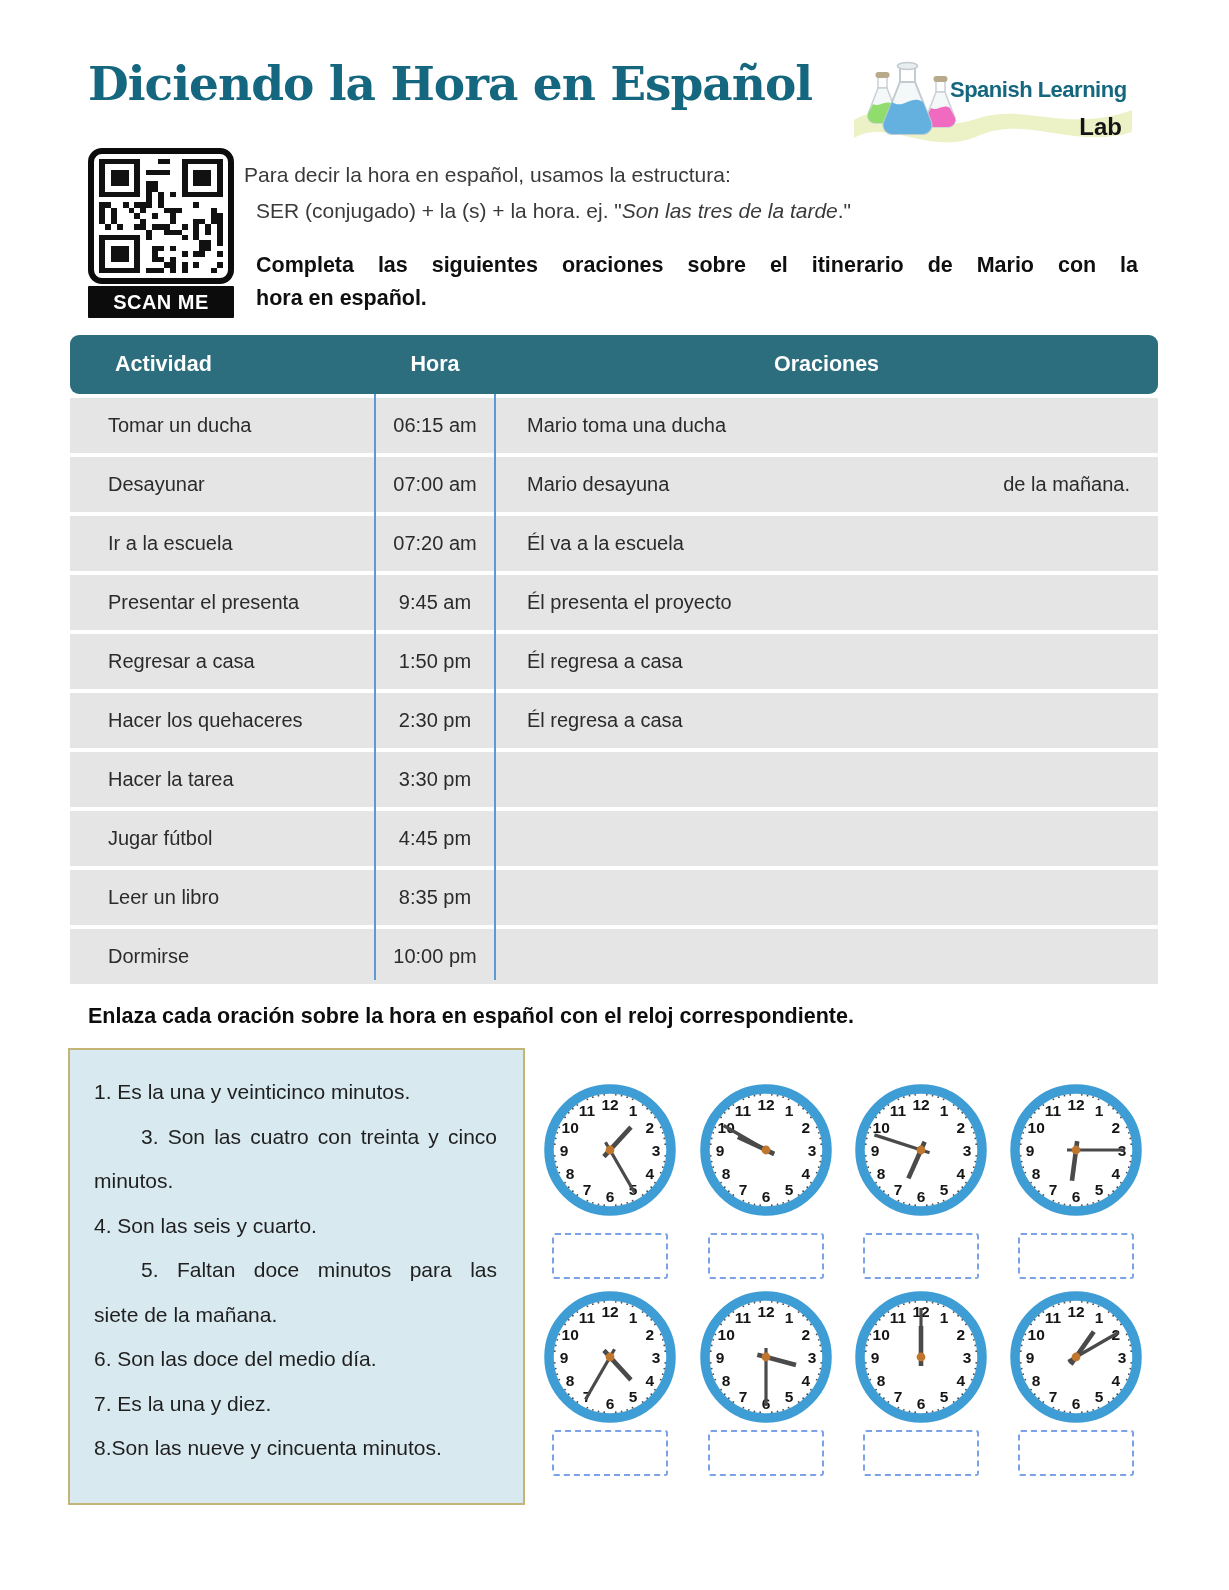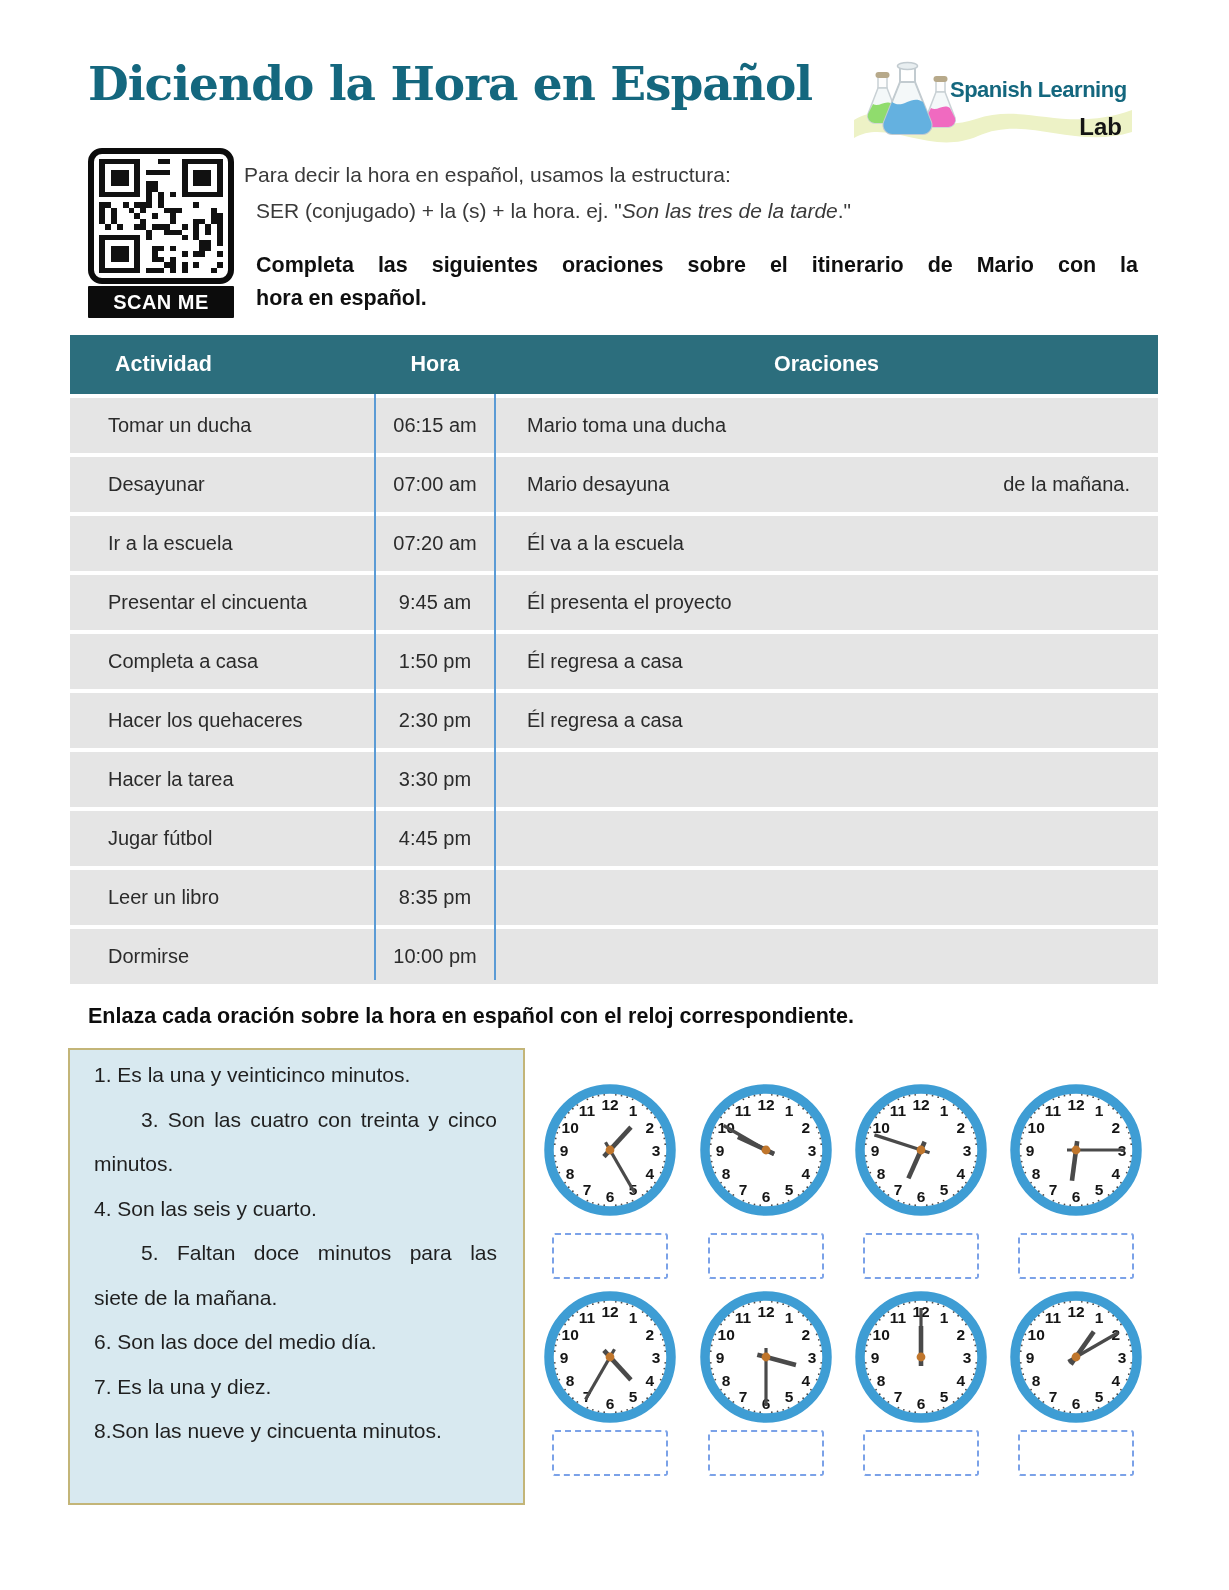--- a/index.html
+++ b/index.html
@@ -21,36 +21,36 @@
             font-size:20px;letter-spacing:.5px;display:flex;align-items:center;justify-content:center;}
 
   .intro-line1{position:absolute;left:244px;top:163px;font-size:21px;color:#3a3a3a;}
   .intro-line2{position:absolute;left:256px;top:199px;font-size:21px;color:#3a3a3a;}
   .task{position:absolute;left:256px;top:249px;width:882px;font-size:21.5px;
         font-weight:700;color:#0f0f0f;line-height:33px;}
   .task .stretch{text-align:justify;text-align-last:justify;}
 
   .table{position:absolute;left:70px;top:335px;width:1088px;}
   .thead{display:grid;grid-template-columns:305px 120px 1fr;height:59px;background:#2c6e7d;
-         color:#fff;font-weight:700;font-size:21.5px;align-items:center;}
+         color:#fff;font-weight:700;font-size:21.5px;align-items:center;border-radius:9px;}
   .th-act{padding-left:45px;}
   .th-hora,.th-ora{text-align:center;}
   .trow{display:grid;grid-template-columns:305px 120px 1fr;height:55px;background:#e5e5e5;
         margin-top:4px;align-items:center;font-size:20px;color:#2b2b2b;}
   .cell-act{padding-left:38px;}
   .cell-hora{text-align:center;}
   .cell-ora{display:flex;justify-content:space-between;padding:0 28px 0 32px;}
   .vline{position:absolute;top:59px;width:2px;height:586px;background:#5b9bd5;}
   .v1{left:304px;}.v2{left:424px;}
 
   .match-heading{position:absolute;left:88px;top:1004px;font-size:21.5px;font-weight:700;color:#0d0d0d;}
 
   .sentence-box{position:absolute;left:68px;top:1048px;width:457px;height:457px;
                 box-sizing:border-box;background:#d8e9f0;border:2px solid #c3b578;
-                padding:3px 26px 0 24px;font-size:21px;color:#1f1f1f;}
+                padding:20px 26px 0 24px;font-size:21px;color:#1f1f1f;}
   .sentence-line{line-height:44.5px;}
   .sentence-line.stretch{text-align:justify;text-align-last:justify;margin-left:47px;}
 
   .clock{position:absolute;width:138px;height:138px;}
   .clock svg{width:100%;height:100%;display:block;}
   .answer-box{position:absolute;width:116px;height:46px;box-sizing:border-box;
               border:2.5px dashed #7ba2e8;border-radius:3px;background:#fff;}
 </style>
 </head>
 <body>
@@ -320,29 +320,29 @@
         </div>
         <div class="trow">
           <div class="cell-act">Ir a la escuela</div>
           <div class="cell-hora">07:20 am</div>
           <div class="cell-ora">
             <span>Él va a la escuela</span>
             <span></span>
           </div>
         </div>
         <div class="trow">
-          <div class="cell-act">Presentar el cincuenta</div>
+          <div class="cell-act">Presentar el presenta</div>
           <div class="cell-hora">9:45 am</div>
           <div class="cell-ora">
             <span>Él presenta el proyecto</span>
             <span></span>
           </div>
         </div>
         <div class="trow">
-          <div class="cell-act">Completa a casa</div>
+          <div class="cell-act">Regresar a casa</div>
           <div class="cell-hora">1:50 pm</div>
           <div class="cell-ora">
             <span>Él regresa a casa</span>
             <span></span>
           </div>
         </div>
         <div class="trow">
           <div class="cell-act">Hacer los quehaceres</div>
           <div class="cell-hora">2:30 pm</div>
           <div class="cell-ora">

